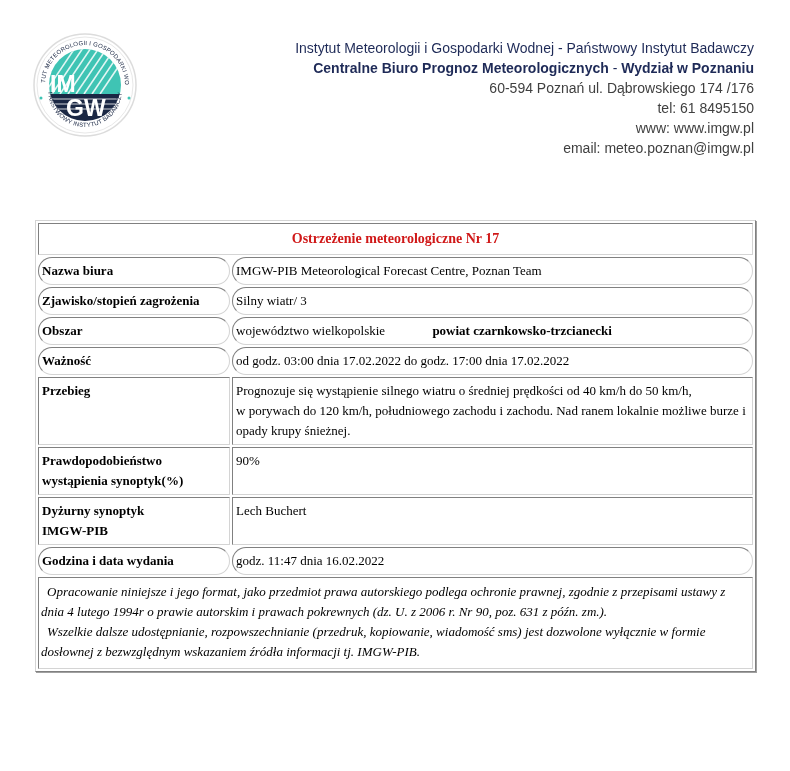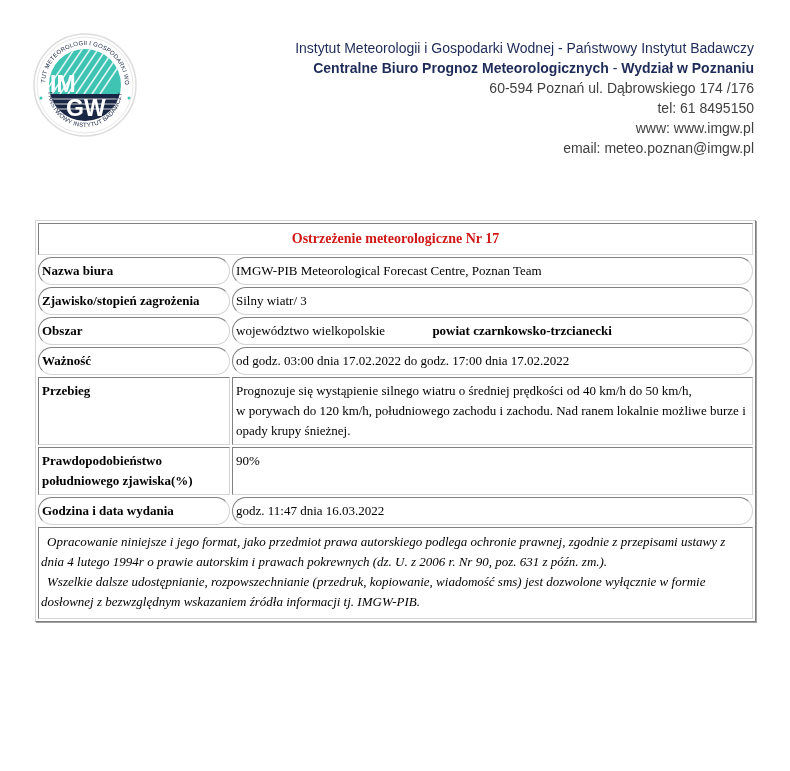--- a/index.html
+++ b/index.html
@@ -128,26 +128,30 @@
   </tr>
   <tr class="r1">
     <td class="lbl">Ważność</td>
     <td>od godz. 03:00 dnia 17.02.2022 do godz. 17:00 dnia 17.02.2022</td>
   </tr>
   <tr>
     <td class="lbl multi3">Przebieg</td>
     <td class="multi3"><span>Prognozuje się wystąpienie silnego wiatru o średniej prędkości od 40 km/h do 50 km/h,</span><br><span>w porywach do 120 km/h, południowego zachodu i zachodu. Nad ranem lokalnie możliwe burze i opady krupy śnieżnej.</span></td>
   </tr>
   <tr>
-    <td class="lbl multi2"><span>Prawdopodobieństwo</span><br><span>południowego zjawiska(%)</span></td>
+    <td class="lbl multi2"><span>Prawdopodobieństwo</span><br><span>wystąpienia synoptyk(%)</span></td>
     <td class="multi2">90%</td>
+  </tr>
+  <tr>
+    <td class="lbl multi2"><span>Dyżurny synoptyk</span><br><span>IMGW-PIB</span></td>
+    <td class="multi2">Lech Buchert</td>
   </tr>
   <tr class="r1">
     <td class="lbl">Godzina i data wydania</td>
-    <td>godz. 11:47 dnia 16.03.2022</td>
+    <td>godz. 11:47 dnia 16.02.2022</td>
   </tr>
   <tr>
     <td class="foot" colspan="2">
       <div><span class="ind"></span><span>Opracowanie niniejsze i jego format, jako przedmiot prawa autorskiego podlega ochronie prawnej, zgodnie z przepisami ustawy z dnia 4 lutego 1994r o prawie autorskim i prawach pokrewnych (dz. U. z 2006 r. Nr 90, poz. 631 z późn. zm.).</span></div>
       <div><span class="ind"></span><span>Wszelkie dalsze udostępnianie, rozpowszechnianie (przedruk, kopiowanie, wiadomość sms) jest dozwolone wyłącznie w formie dosłownej z bezwzględnym wskazaniem źródła informacji tj. IMGW-PIB.</span></div>
     </td>
   </tr>
 </tbody>
   </table>
 

